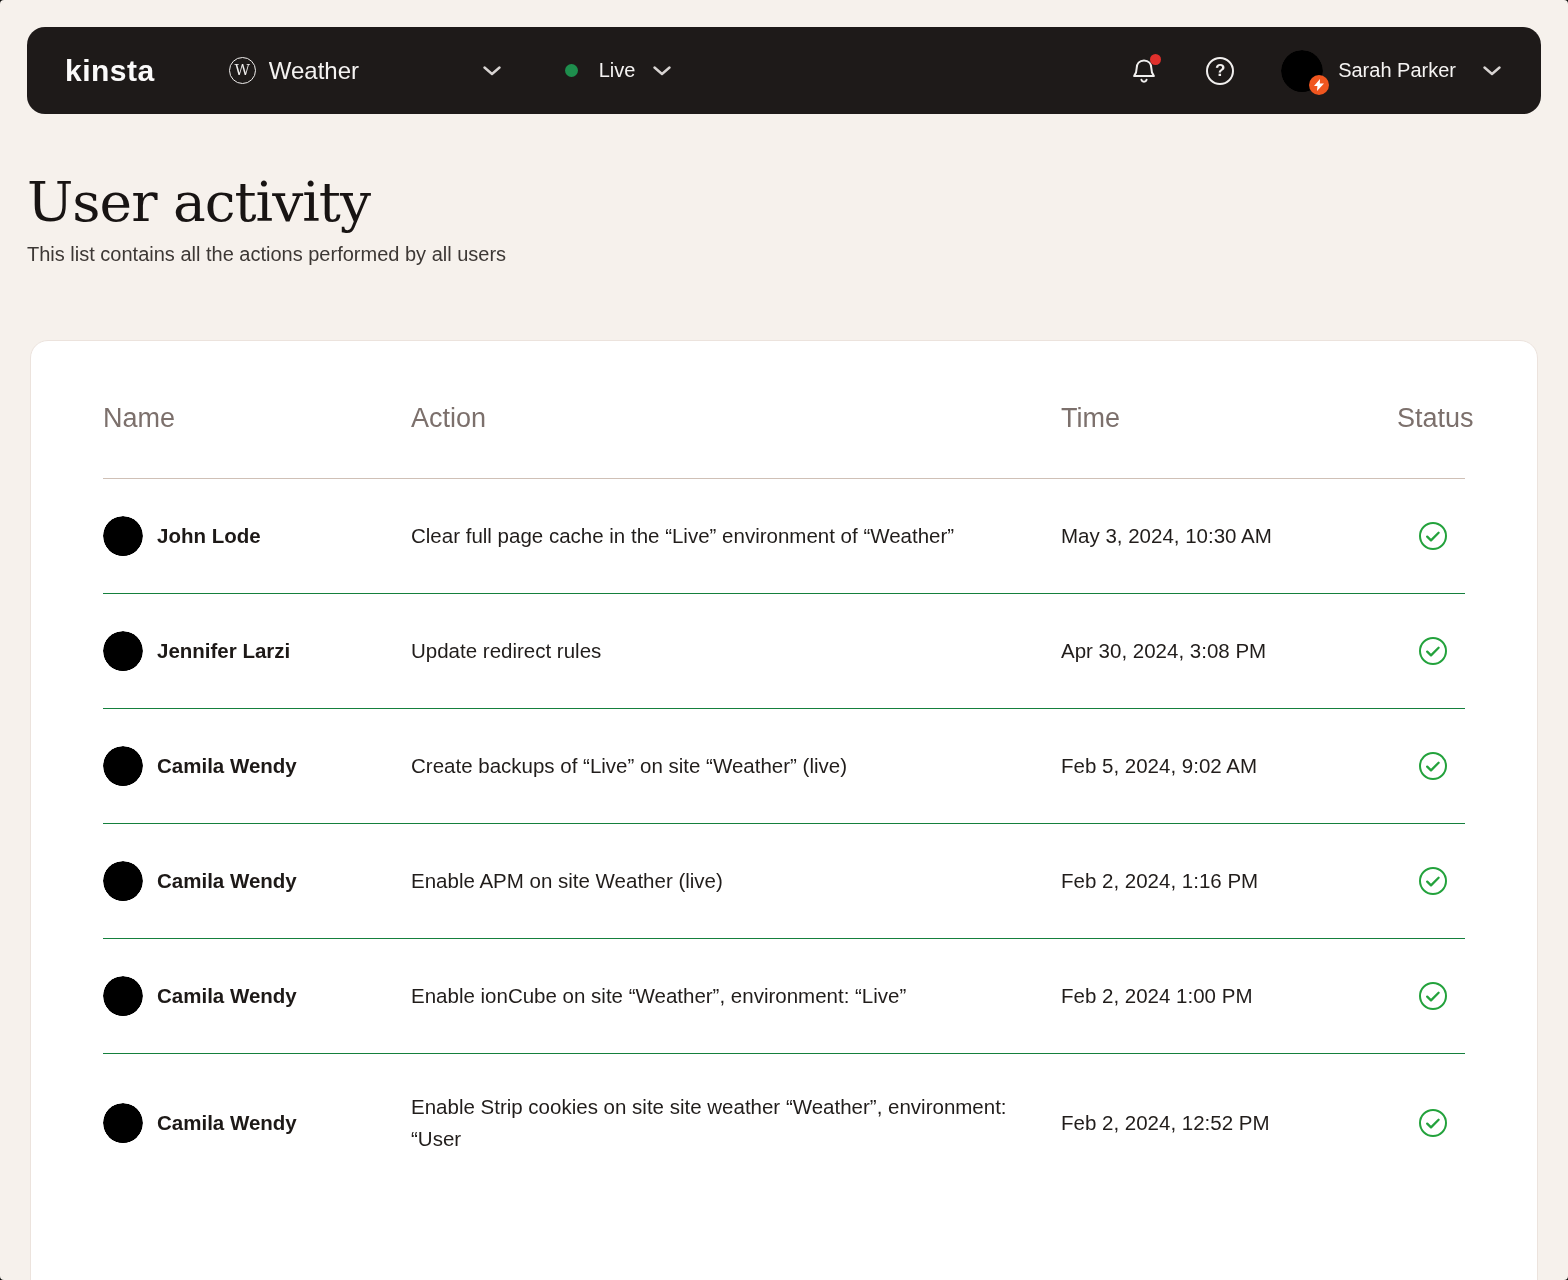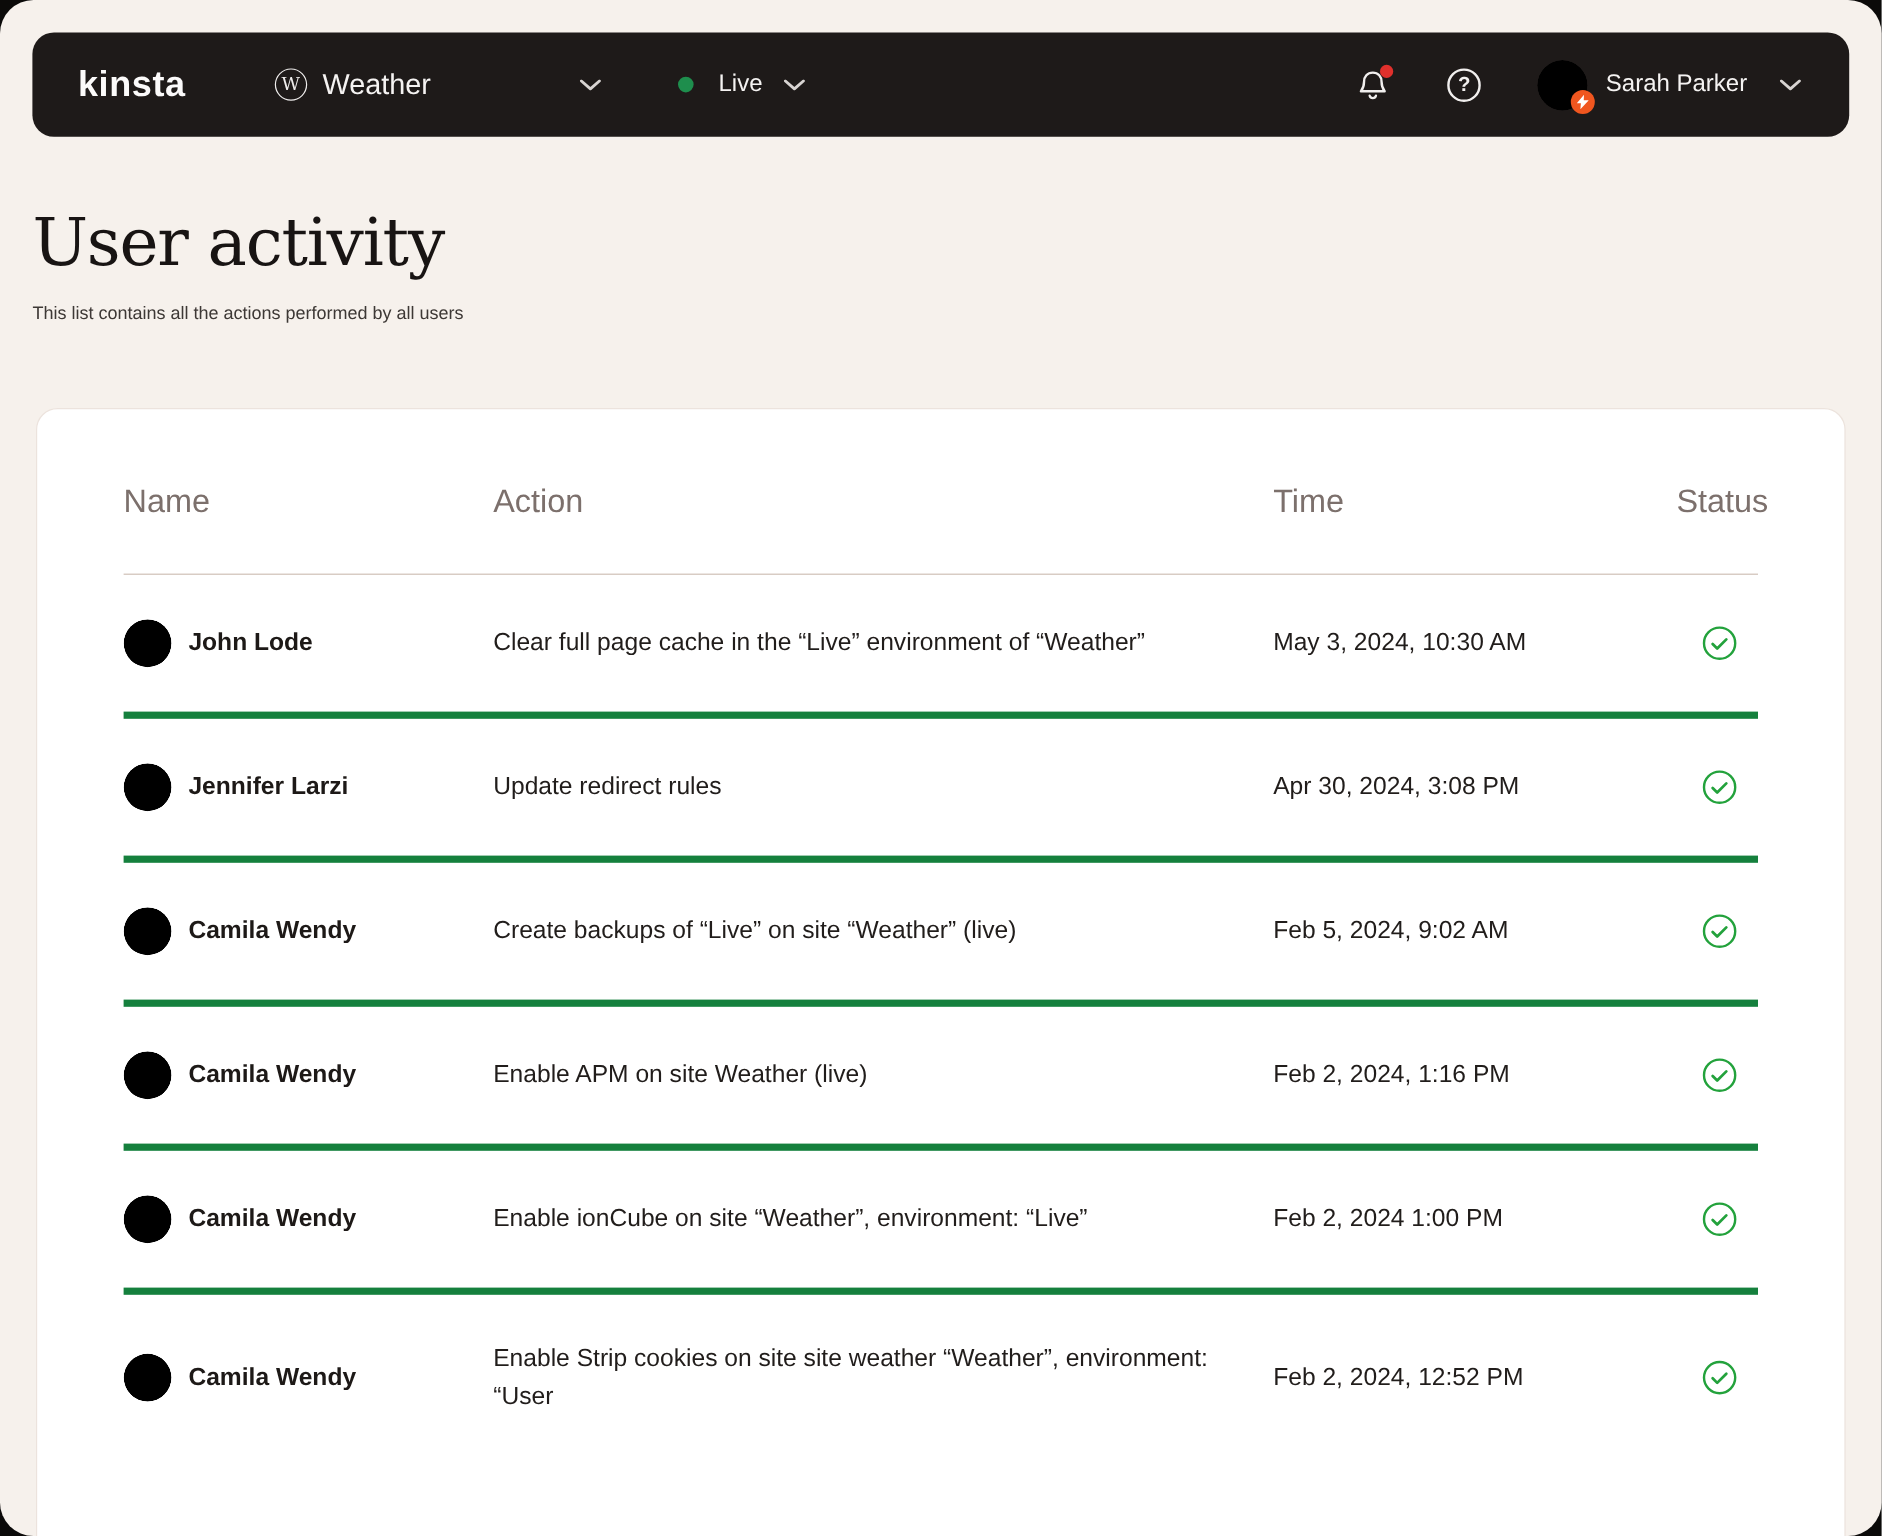--- a/index.html
+++ b/index.html
@@ -2,21 +2,21 @@
 <html><head>
 <meta charset="utf-8">
 <style>
   * { margin:0; padding:0; box-sizing:border-box; }
   html,body { width:1568px; height:1280px; overflow:hidden; }
   body { background:#0b0a09; font-family:"Liberation Sans", sans-serif; }
 
   .page {
     position:absolute; inset:0;
     background:#f6f1ec;
-    border-radius:28px;
+    border-radius:4px;
     overflow:hidden;
   }
 
   
   .navbar {
     position:absolute; left:27px; right:27px; top:27px; height:87px;
     background:#1e1a19; border-radius:18px;
     display:flex; align-items:center;
     padding:0 40px 0 38px;
     color:#f5f3f2;
@@ -63,22 +63,22 @@
   .av-badge svg { width:10px; height:12px; }
   .user-menu .label { margin-left:15px; font-size:20px; margin-right:27px; }
 
   
   .page-title {
     position:absolute; left:27px; top:170px;
     font-family:"DejaVu Serif", serif; font-weight:500;
     font-size:55px; letter-spacing:-1px; color:#181413;
   }
   .page-subtitle {
-    position:absolute; left:27px; top:253px;
-    font-size:15px; color:#3d3835;
+    position:absolute; left:27px; top:243px;
+    font-size:20px; color:#3d3835;
   }
 
   
   .card {
     position:absolute; left:30px; top:340px; width:1508px; height:1010px;
     background:#ffffff; border:1px solid #ece3dd; border-radius:18px;
     padding:0 72px;
   }
   .thead {
     display:flex; align-items:center;
@@ -87,21 +87,21 @@
     font-size:27px; color:#7c706c;
   }
   .col-name   { width:308px; flex:none; }
   .col-action { width:650px; flex:none; padding-right:40px; }
   .col-time   { width:336px; flex:none; }
   .col-status { width:72px;  flex:none; }
 
   .trow {
     display:flex; align-items:center;
     padding:37px 0;
-    border-bottom:6px solid #15803d;
+    border-bottom:1px solid #15803d;
     font-size:20.5px; color:#211d1b; line-height:32px;
   }
   .trow:last-child { border-bottom:none; }
   .name-cell { display:flex; align-items:center; gap:14px; font-weight:bold; color:#1d1917; }
   .row-avatar { width:40px; height:40px; flex:none; }
   .status-cell { display:flex; justify-content:center; }
   .check-icon { width:30px; height:30px; display:block; }
   .check-icon circle { fill:none; stroke:#23a23c; stroke-width:2; }
   .check-icon path   { fill:none; stroke:#23a23c; stroke-width:2.3; stroke-linecap:round; stroke-linejoin:round; }
 

